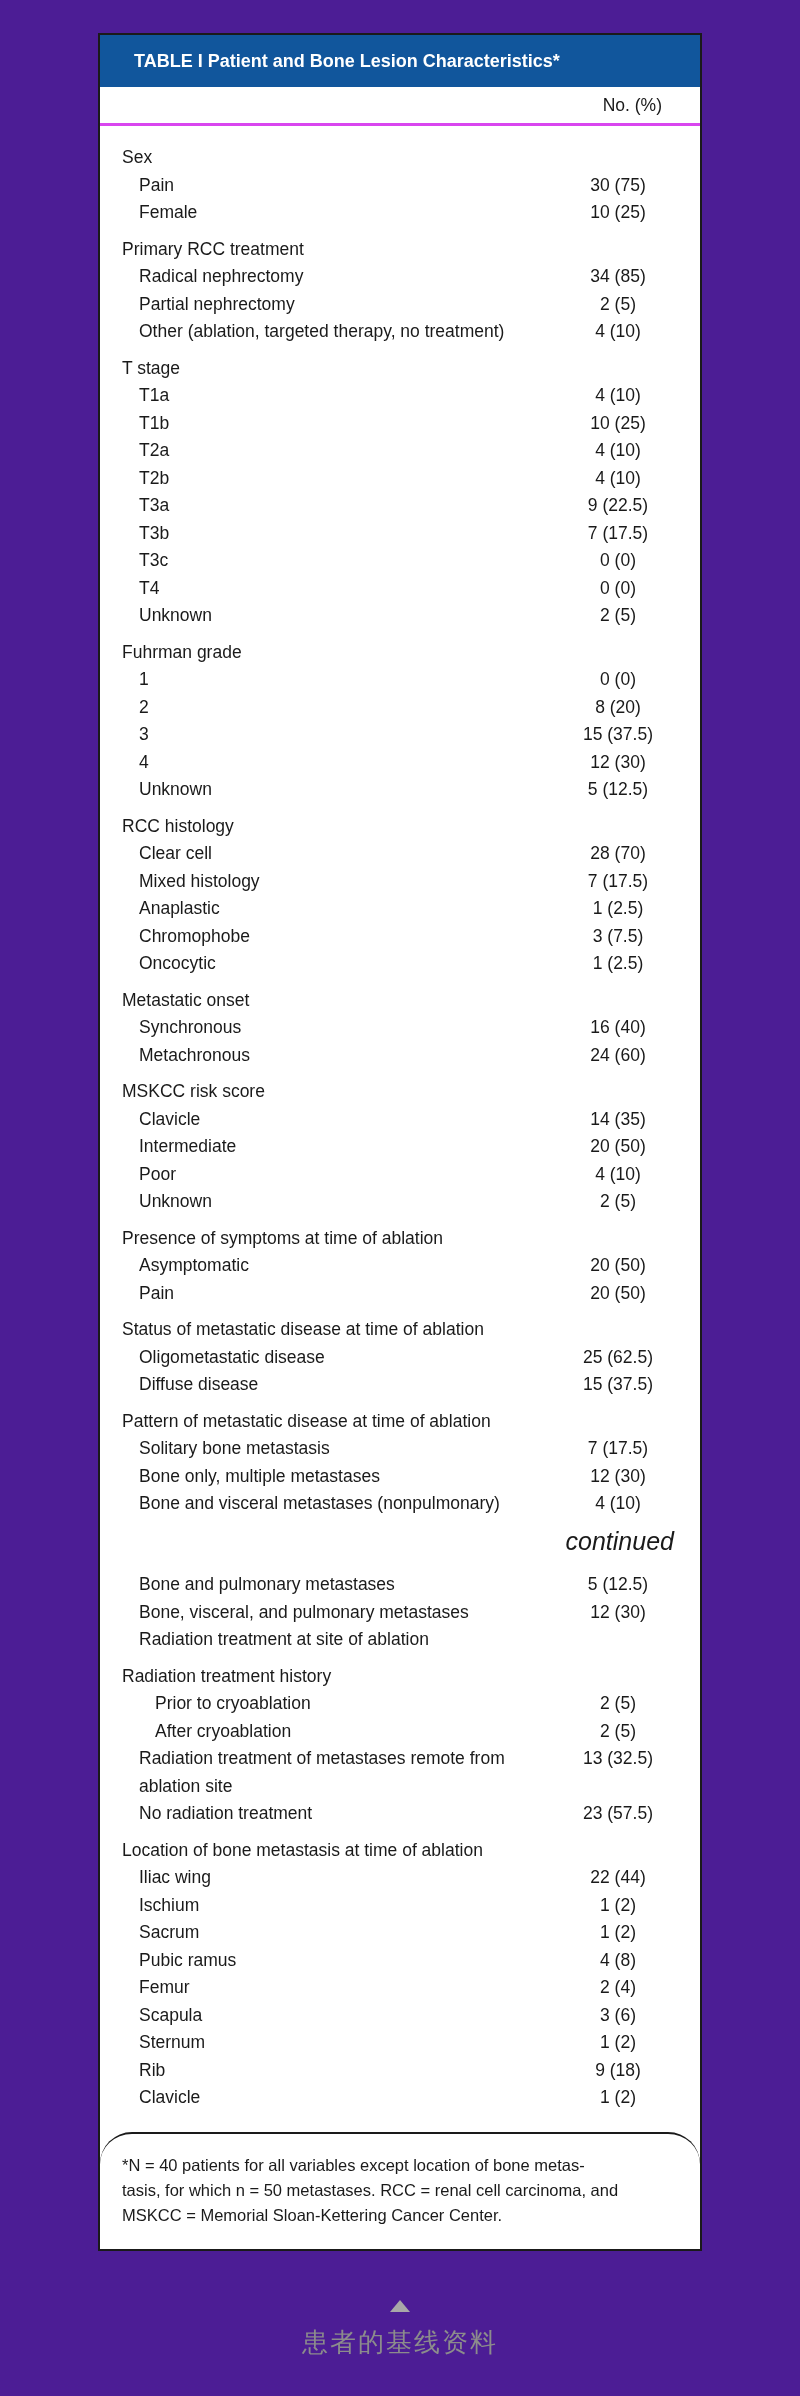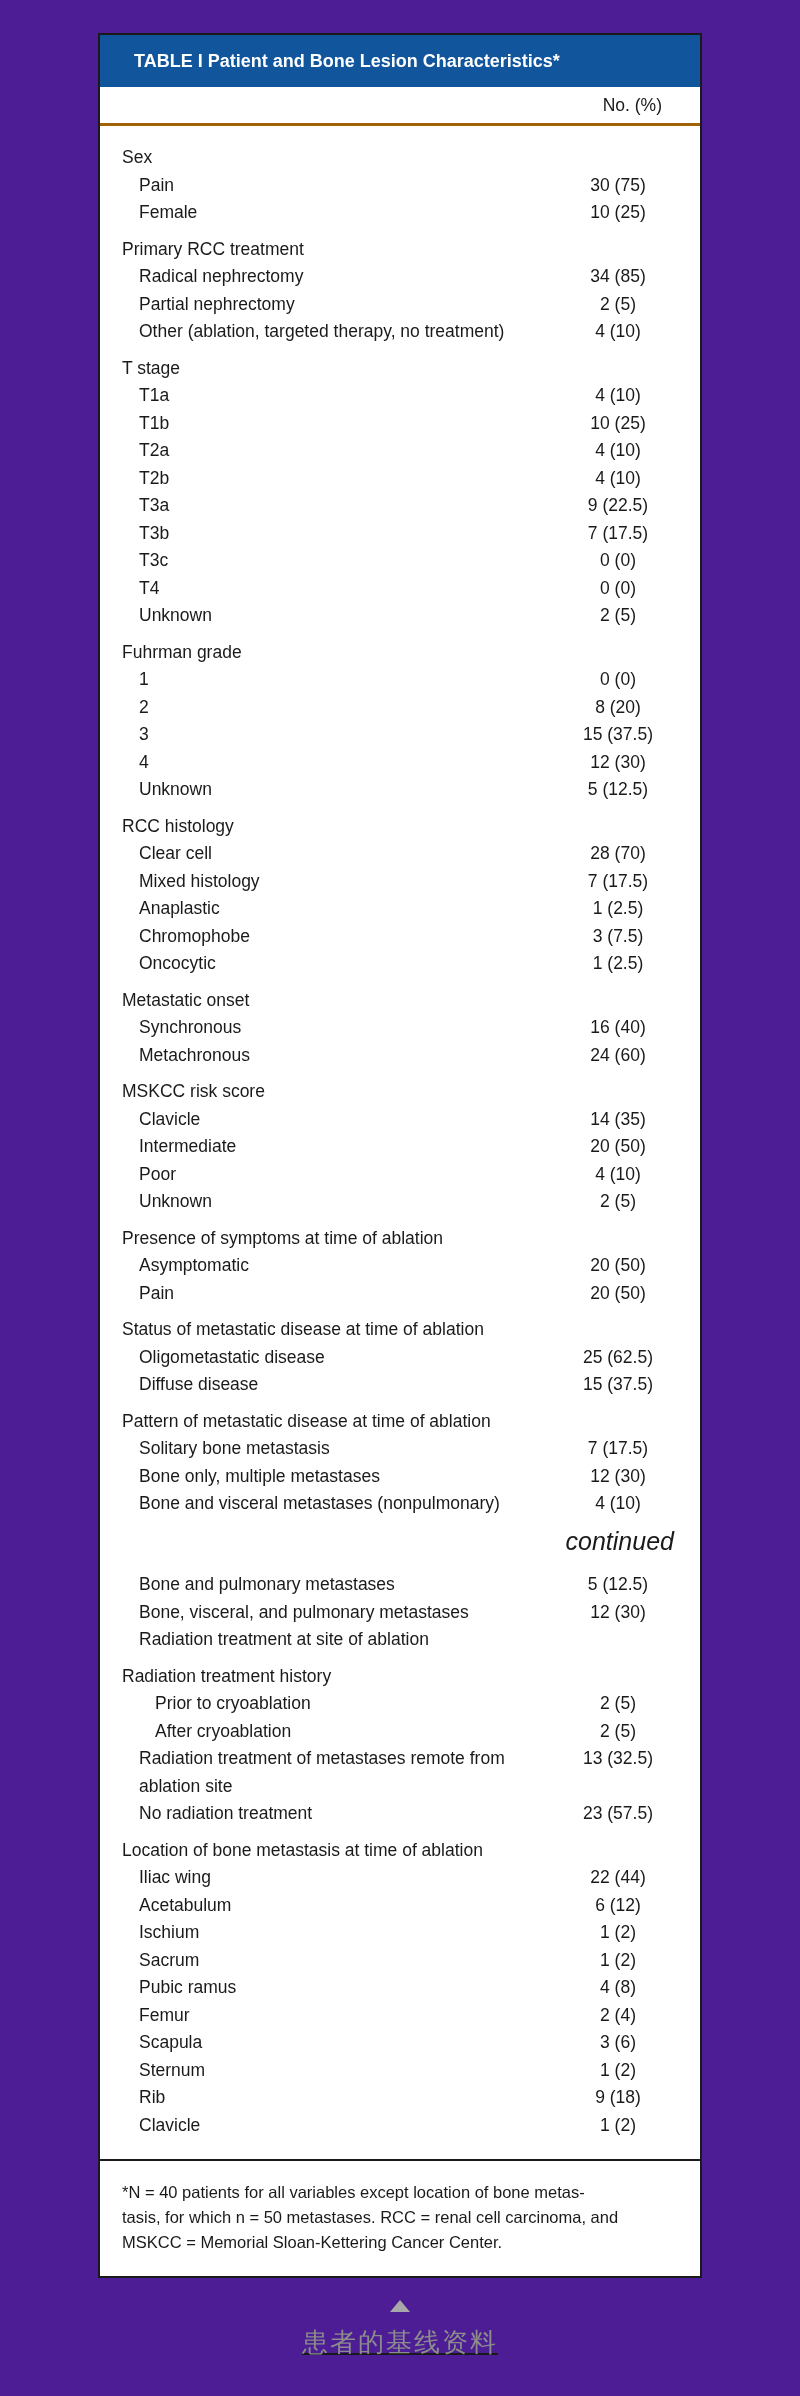--- a/index.html
+++ b/index.html
@@ -28,21 +28,21 @@
     font-size: 18px;
     line-height: 22px;
     padding: 15px 10px 15px 34px;
   }
   .col-header-row {
     display: flex;
     justify-content: flex-end;
     padding: 9px 38px 8px 22px;
     font-size: 17.5px;
     line-height: 19px;
-    border-bottom: 3px solid #a16207;
+    border-bottom: 3px solid #d946ef;
   }
   .table-body {
     padding: 18px 0 20px 0;
     font-size: 17.5px;
     line-height: 27.5px;
   }
   .row {
     display: flex;
     align-items: flex-start;
     padding: 0 22px;
@@ -59,29 +59,29 @@
     font-style: italic;
     font-size: 25px;
     padding-right: 26px;
     margin: 10px 0 16px 0;
   }
   .footnote {
     border-top: 2px solid #1a1a1a;
     padding: 19px 30px 21px 22px;
     font-size: 16.5px;
     line-height: 25px;
+    border-radius: 32px;
   }
   .fn-line { display: block; white-space: nowrap; }
   .caption {
     position: absolute;
     left: 0;
     top: 2300px;
     width: 800px;
     text-align: center;
-    text-decoration: underline;
   }
   .triangle-up {
     width: 0;
     height: 0;
     border-left: 10px solid transparent;
     border-right: 10px solid transparent;
     border-bottom: 12px solid #a8a8a8;
     margin: 0 auto;
   }
   .caption-text {
@@ -326,24 +326,20 @@
   </div>
         <div class="row level-0">
     <span class="row-label">Location of bone metastasis at time of ablation</span>
     <span class="row-value"></span>
   </div>
         <div class="row level-1">
     <span class="row-label">Iliac wing</span>
     <span class="row-value">22 (44)</span>
   </div>
         <div class="row level-1">
-    <span class="row-label">Acetabulum</span>
-    <span class="row-value">6 (12)</span>
-  </div>
-        <div class="row level-1">
     <span class="row-label">Ischium</span>
     <span class="row-value">1 (2)</span>
   </div>
         <div class="row level-1">
     <span class="row-label">Sacrum</span>
     <span class="row-value">1 (2)</span>
   </div>
         <div class="row level-1">
     <span class="row-label">Pubic ramus</span>
     <span class="row-value">4 (8)</span>

